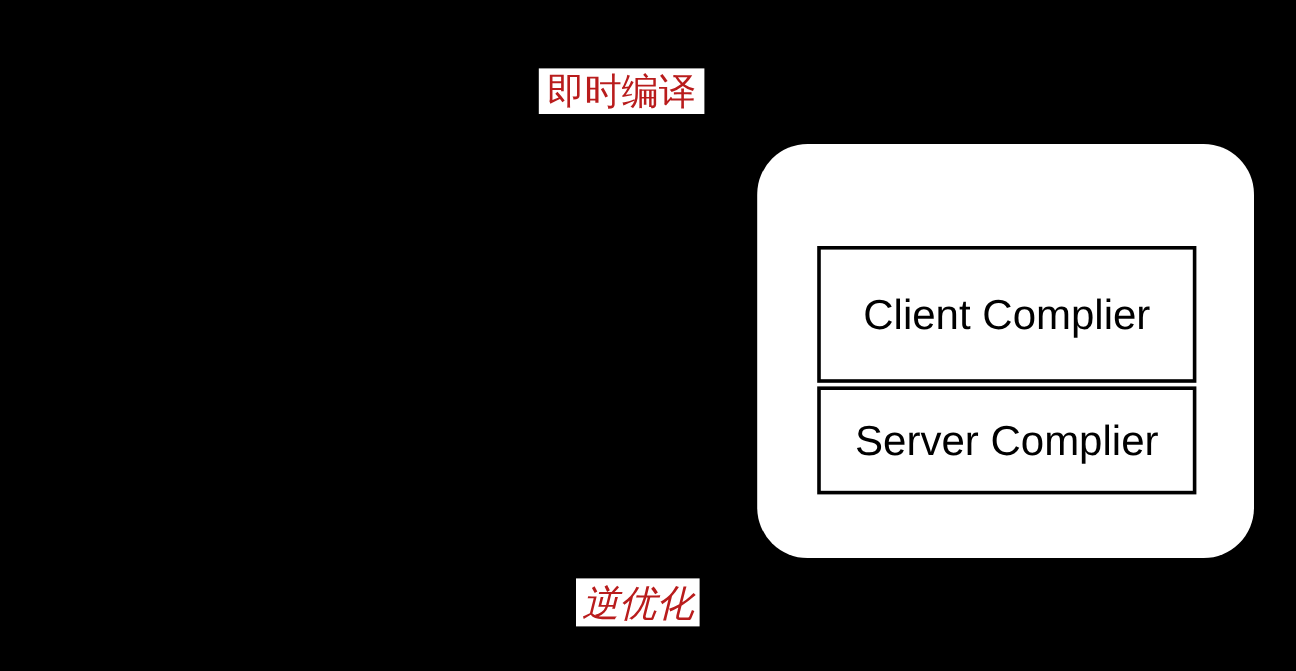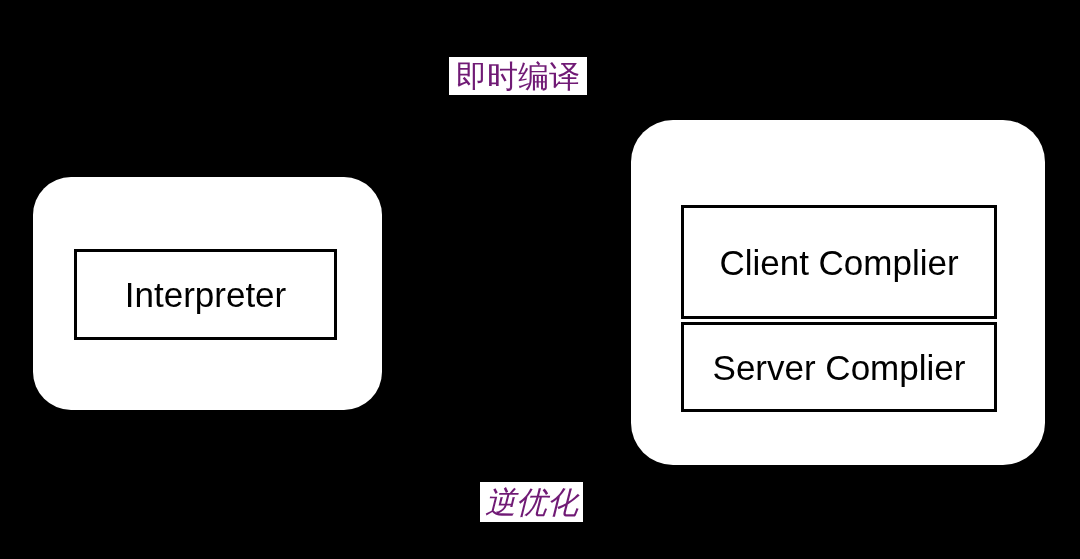--- a/index.html
+++ b/index.html
@@ -11,21 +11,21 @@
     position: relative;
     width: 1080px;
     height: 559px;
     background: #000000;
     overflow: hidden;
     font-family: "Liberation Sans", "DejaVu Sans", sans-serif;
   }
   .chip {
     position: absolute;
     background: #ffffff;
-    color: #701a75;
+    color: #b91c1c;
     display: flex;
     align-items: center;
     justify-content: center;
     font-size: 31px;
     line-height: 1;
     white-space: nowrap;
   }
   .chip-jit {
     left: 449px;
     top: 57px;
@@ -99,23 +99,20 @@
     white-space: nowrap;
   }
 </style>
 </head>
 <body>
 
 <div class="stage">
 
   <div class="chip chip-jit">即时编译</div>
 
-  <div class="group group-interpreter">
-    <div class="node node-interpreter">Interpreter</div>
-  </div>
 
   <div class="group group-compilers">
     <div class="node node-client">Client Complier</div>
     <div class="node node-server">Server Complier</div>
   </div>
 
   <div class="chip chip-deopt">逆优化</div>
 
 
 </div>

